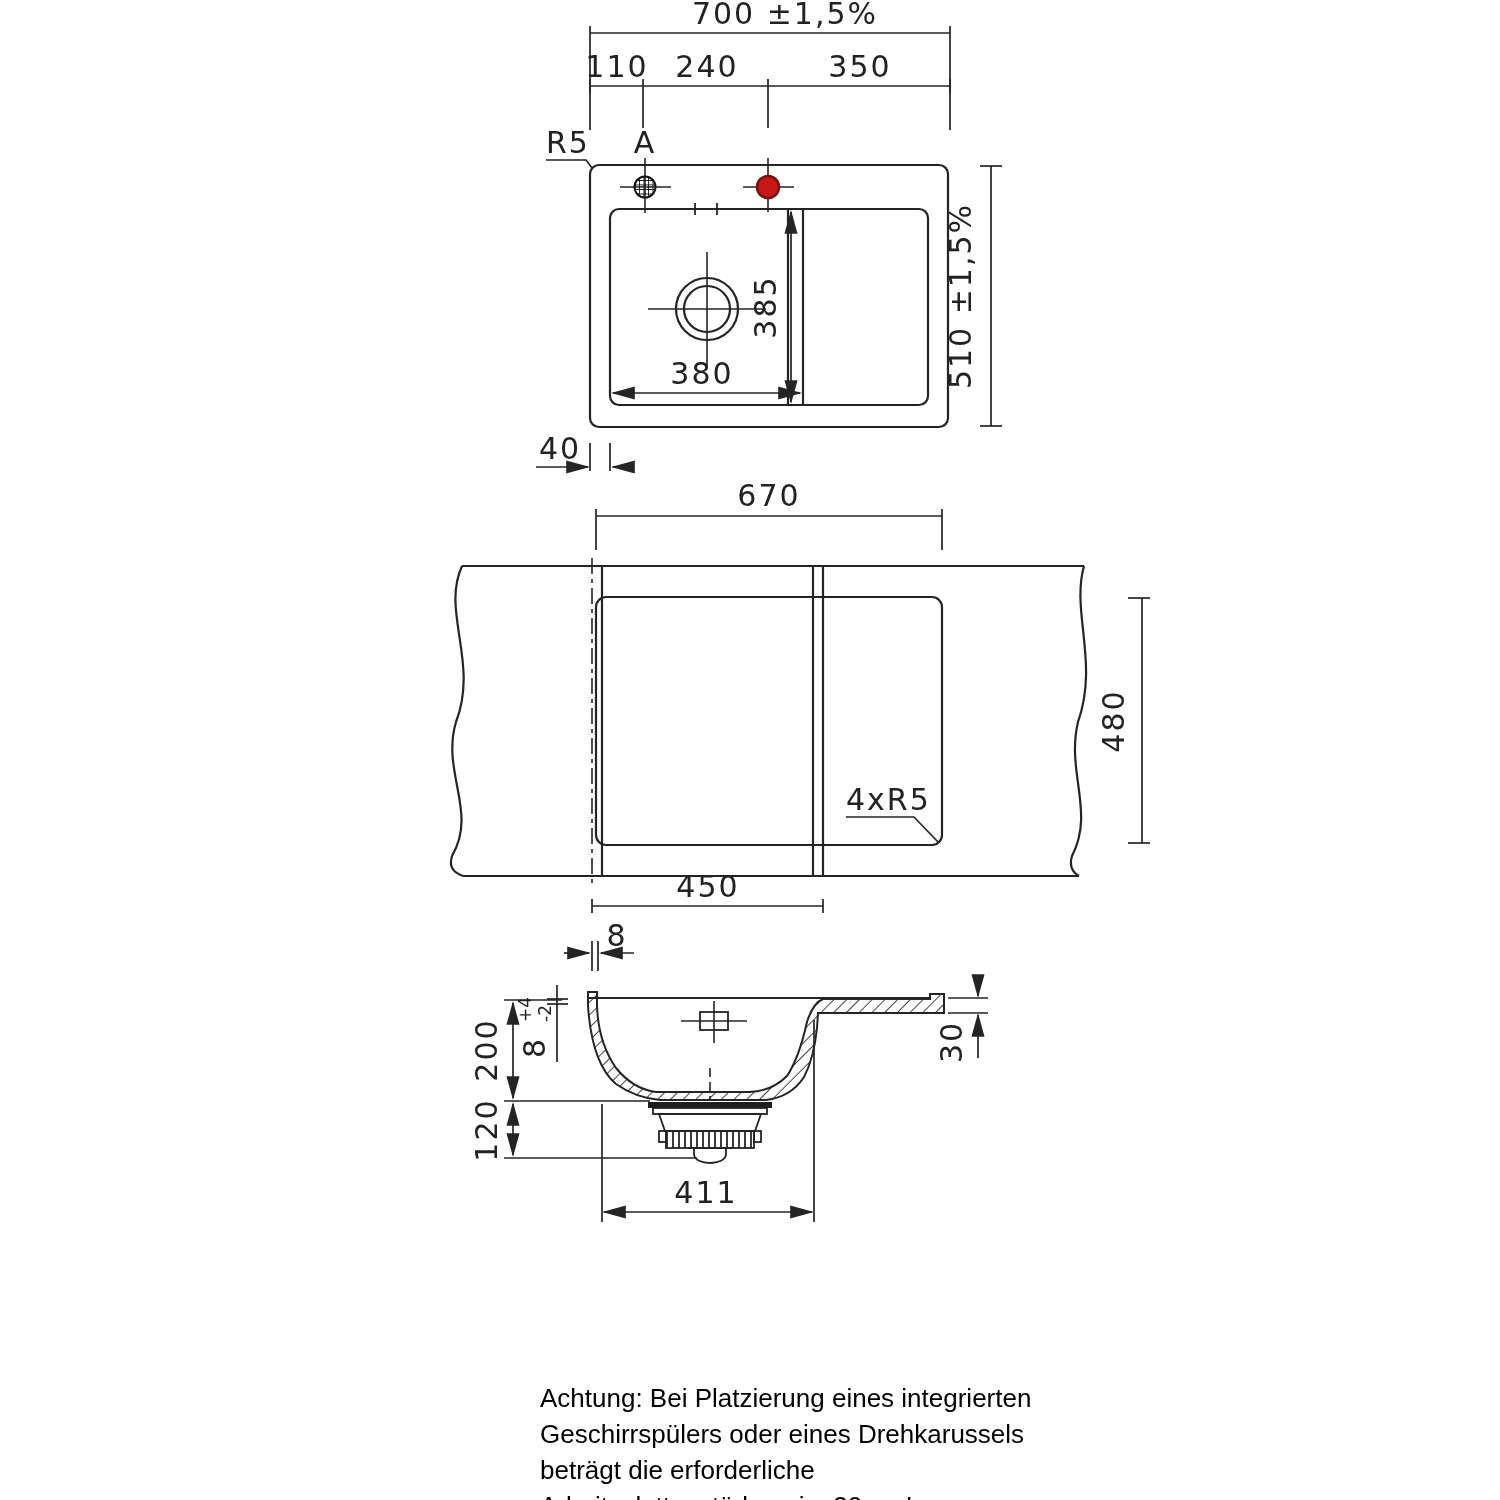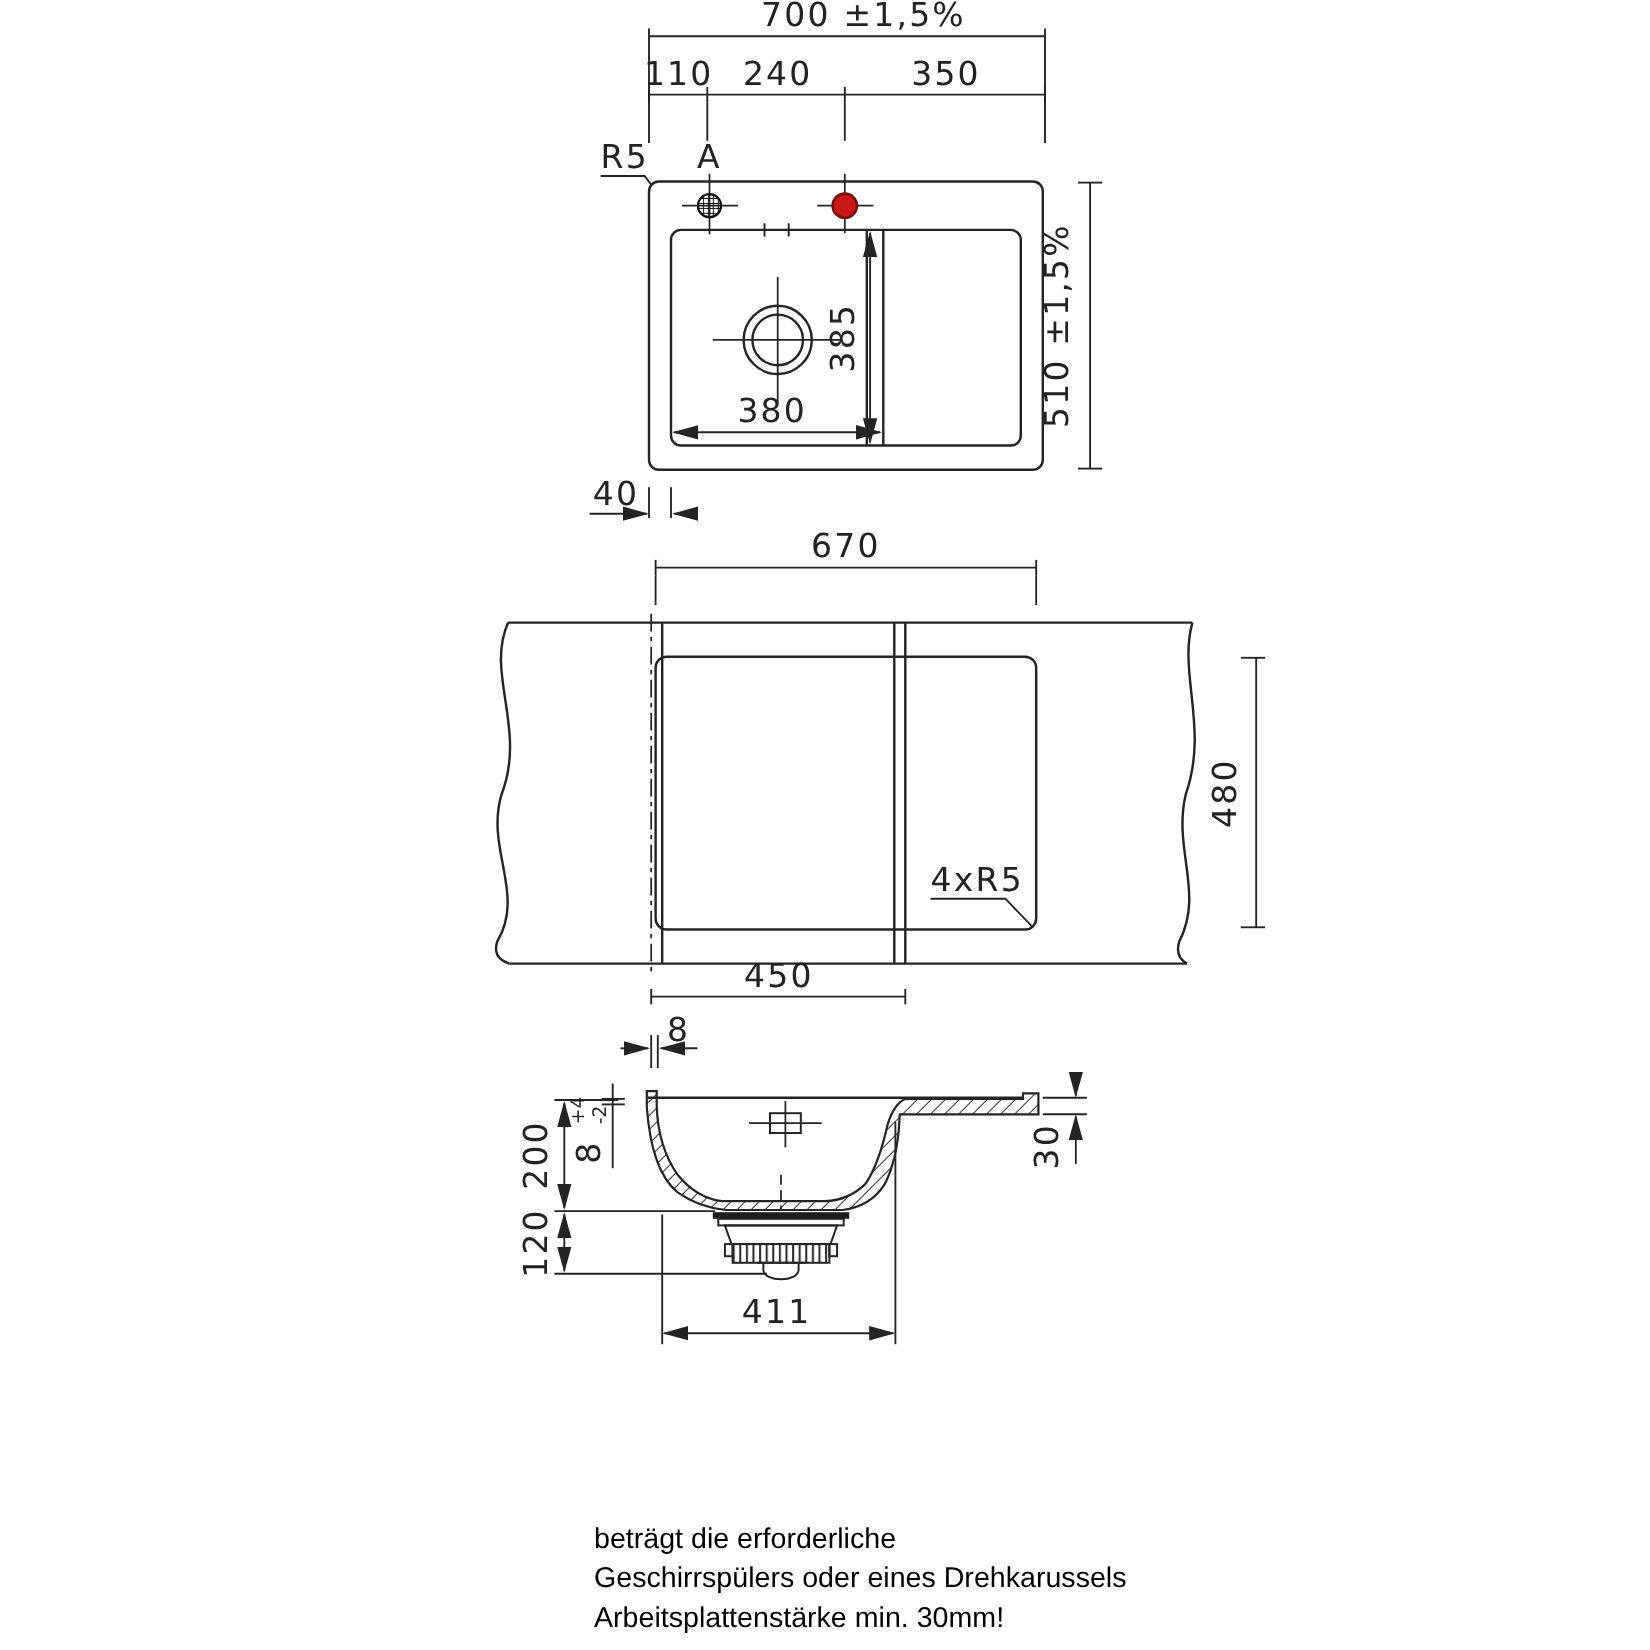--- a/index.html
+++ b/index.html
@@ -239,17 +239,18 @@
       <line class="dim" x1="602" y1="1104" x2="602" y2="1222"></line>
       <line class="dim" x1="814" y1="1020" x2="814" y2="1222"></line>
       <line class="dim" x1="604" y1="1212" x2="812" y2="1212" marker-start="url(#arr)" marker-end="url(#arr)"></line>
       <text class="txt txm" x="706" y="1203">411</text>
     </g>
   </g>
 </svg>
 
 
 <div class="note-warn">
+  <div>Achtung: Bei Platzierung eines integrierten</div>
+  <div>Geschirrspülers oder eines Drehkarussels</div>
   <div>beträgt die erforderliche</div>
-  <div>Geschirrspülers oder eines Drehkarussels</div>
   <div>Arbeitsplattenstärke min. 30mm!</div>
 </div>
 </div>
 
 </body></html>

